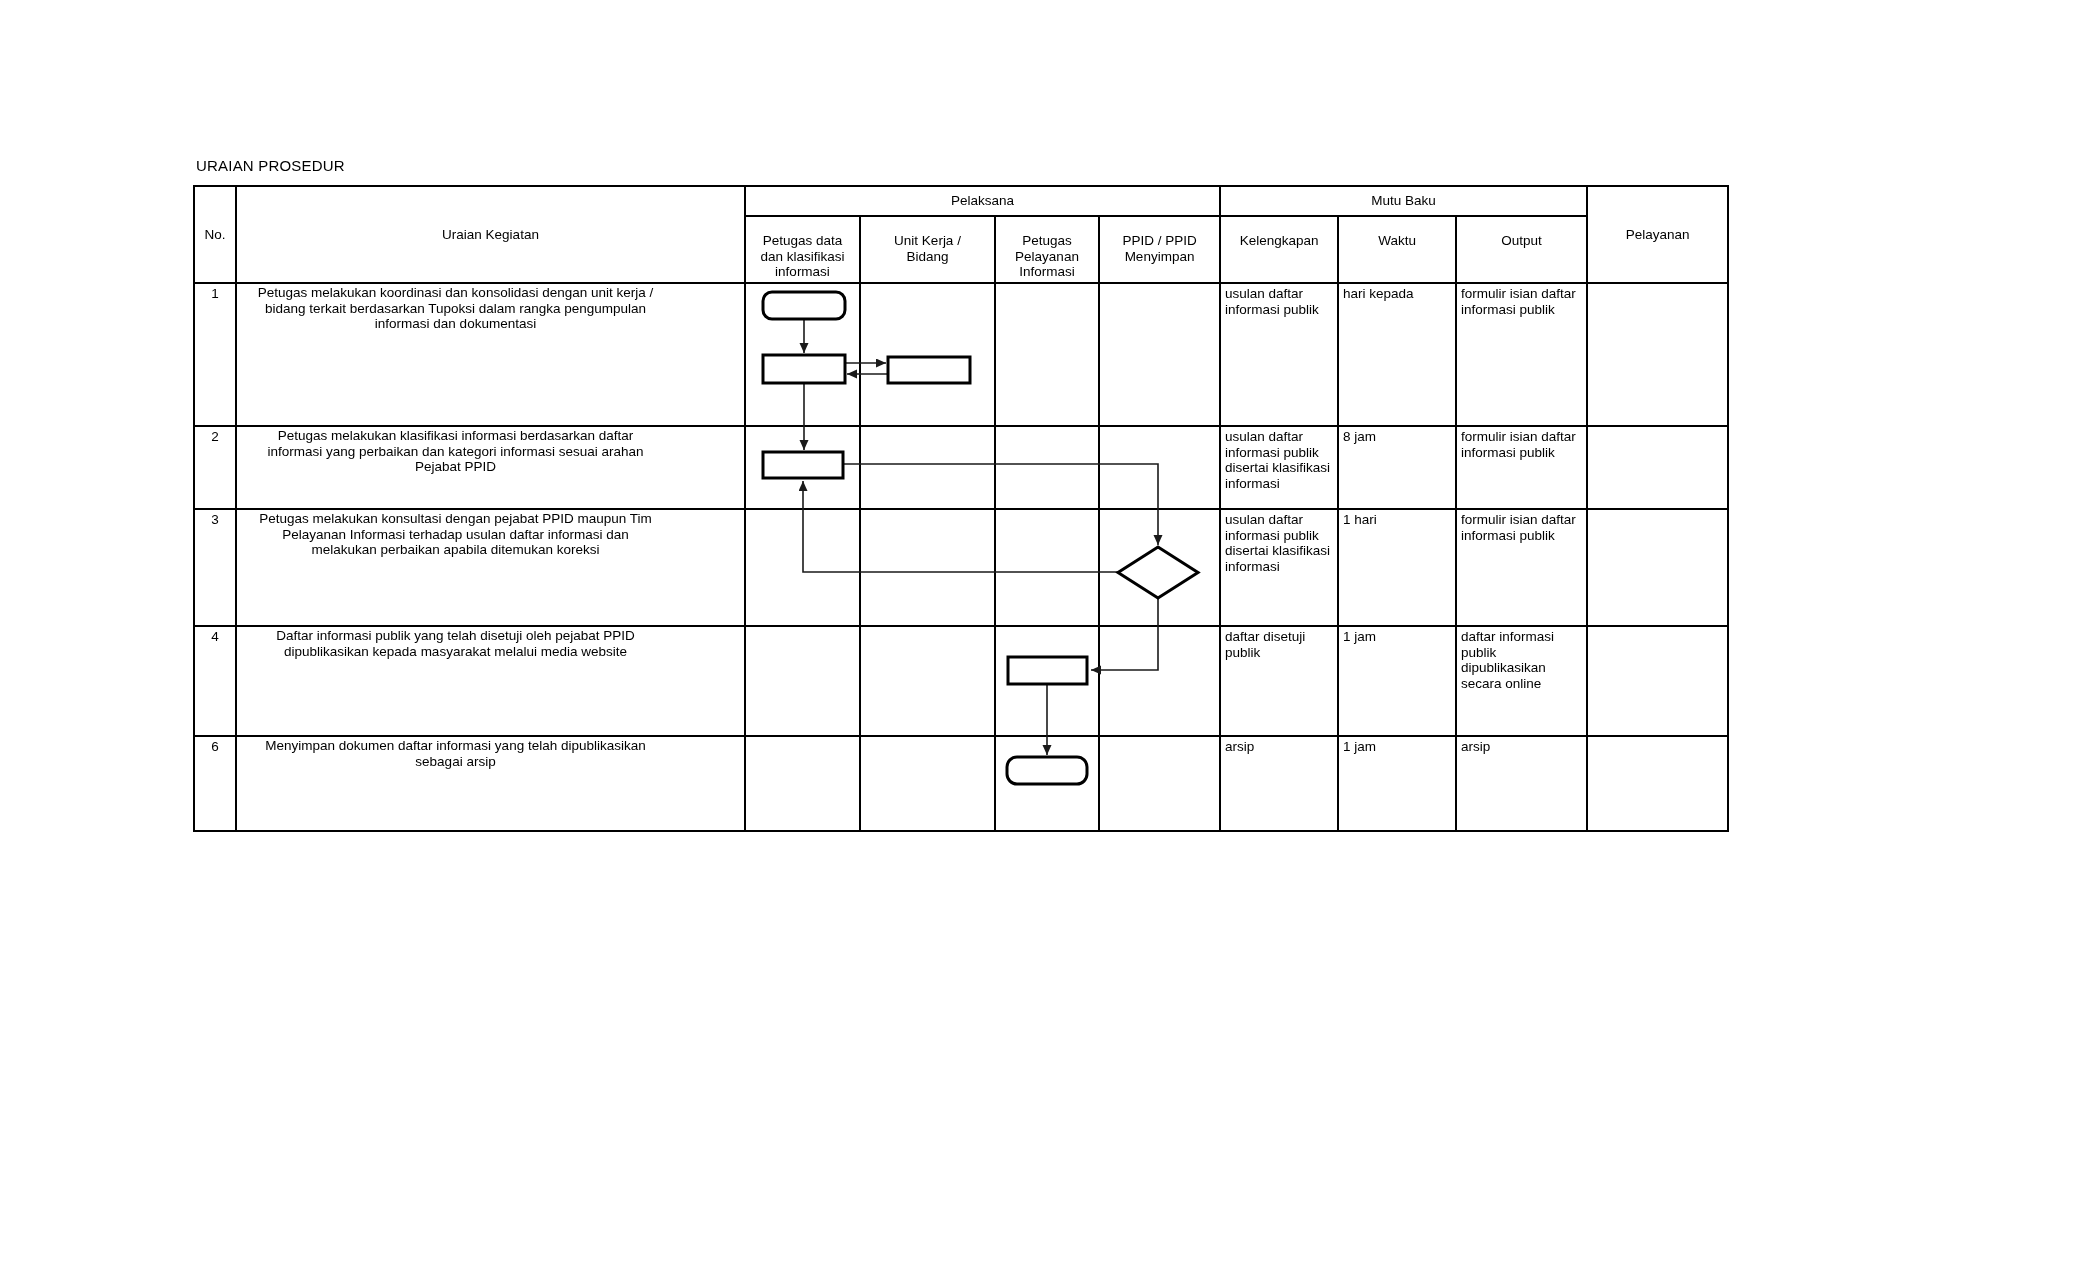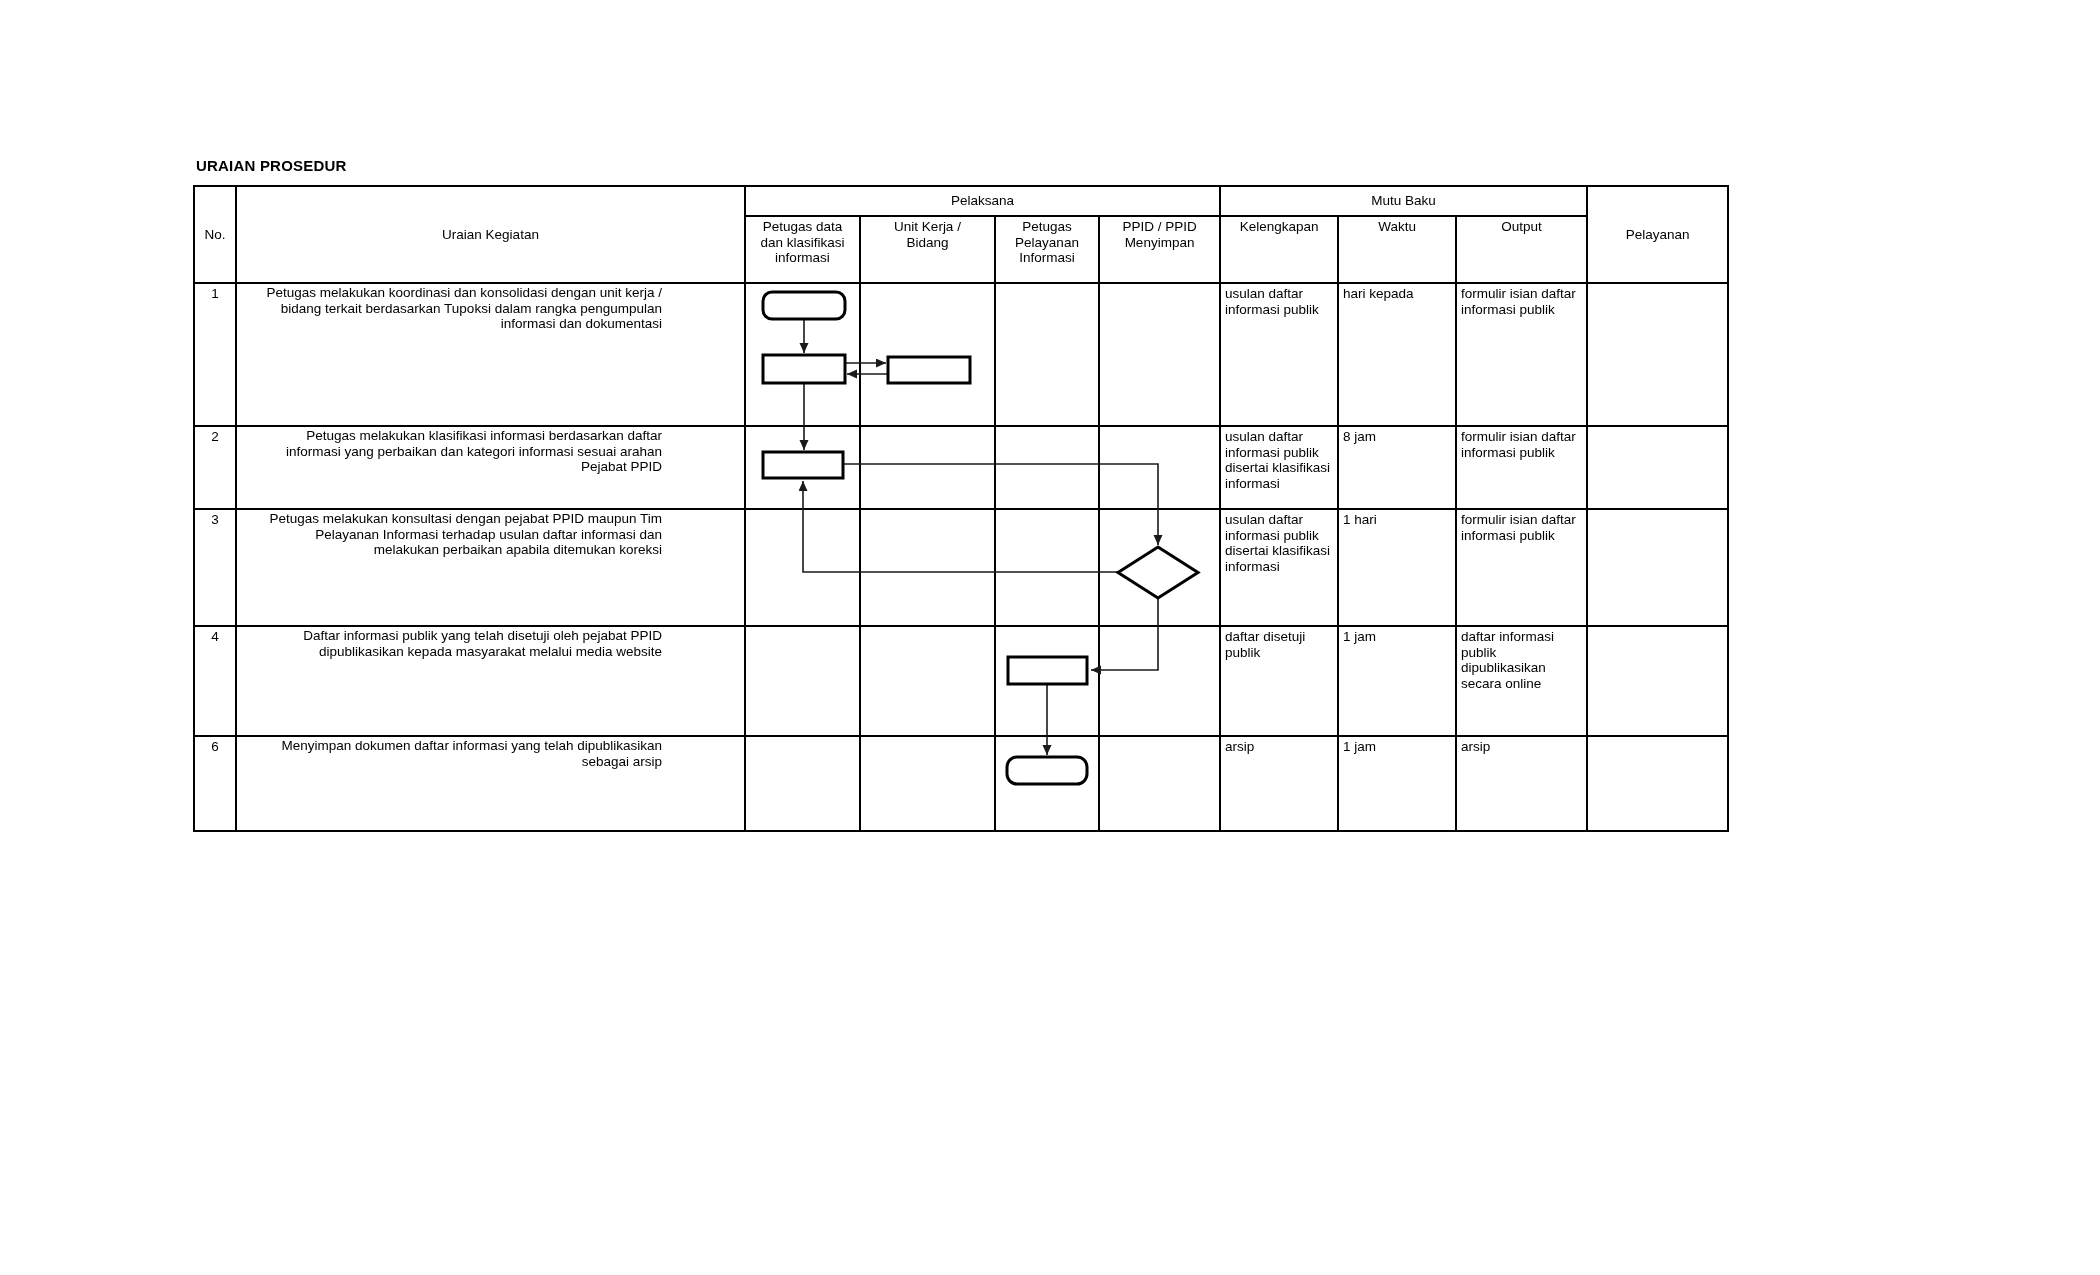--- a/index.html
+++ b/index.html
@@ -5,38 +5,38 @@
   html,body{margin:0;padding:0;background:#fff;}
   .page{
     position:relative;
     width:2100px;height:1275px;
     background:#ffffff;
     font-family:"Liberation Sans","DejaVu Sans",sans-serif;
     color:#000;
   }
   .doc-title{
     position:absolute;left:196px;top:157px;
-    font-size:15px;font-weight:bold;letter-spacing:0.2px;
+    font-size:15px;font-weight:normal;letter-spacing:0.2px;
   }
   table.sop{
     position:absolute;left:193px;top:185px;
     border-collapse:collapse;table-layout:fixed;
     width:1534px;
   }
   table.sop th,table.sop td{
     border:2px solid #000;
     font-size:13.5px;line-height:1.16;
     overflow:hidden;
   }
   table.sop th{font-weight:normal;text-align:center;margin-left:7px;}
   .band{vertical-align:middle;}
-  .subhead{vertical-align:top;padding-top:2px;white-space:pre-line;}
+  .subhead{vertical-align:top;padding-top:16px;white-space:pre-line;}
   .vmid{vertical-align:middle;}
   td.c-no{text-align:center;vertical-align:top;padding-top:2px;}
-  td.c-uraian{vertical-align:top;text-align:right;padding:1px 82px 2px 12px;}
+  td.c-uraian{vertical-align:top;text-align:center;padding:1px 82px 2px 12px;}
   td.c-flow{padding:0;}
   td.c-data{vertical-align:top;text-align:left;padding:2px 3px 1px 4px;}
   tr.hA{height:30px;}
   tr.hB{height:67px;}
   tr.r1{height:143px;}
   tr.r2{height:83px;}
   tr.r3{height:117px;}
   tr.r4{height:110px;}
   tr.r5{height:95px;}
   svg.flow{

